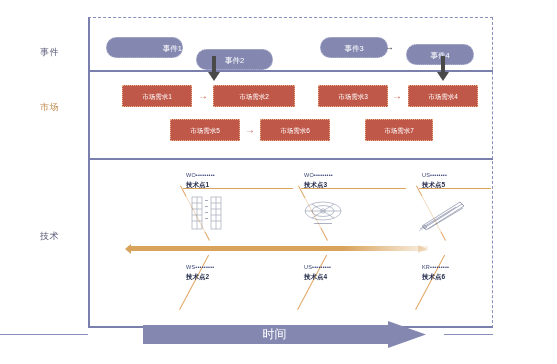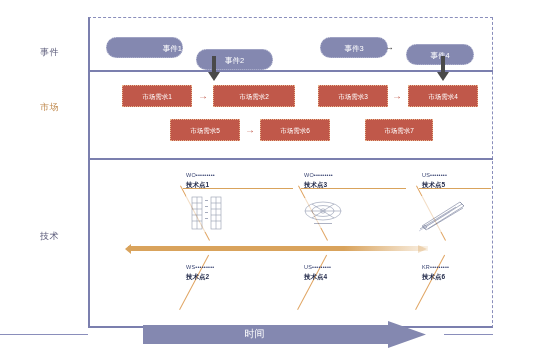--- a/index.html
+++ b/index.html
@@ -107,22 +107,22 @@
 
   
   .thumb{position:absolute;opacity:.62;}
   .thumb svg{display:block;}
 
   
   .time-line{position:absolute;left:0;top:334px;width:88px;height:0;border-top:1px solid #8a8ebb;}
   .time-line2{position:absolute;left:444px;top:334px;width:49px;height:0;border-top:1px solid #8a8ebb;}
   .time-arrow{position:absolute;left:143px;top:321px;width:283px;height:27px;}
   .time-label{
-    position:absolute;left:132px;top:327px;width:245px;text-align:center;
-    font-size:10px;color:#ffffff;line-height:14px;
+    position:absolute;left:152px;top:327px;width:245px;text-align:center;
+    font-size:12px;color:#ffffff;line-height:14px;
   }
 </style>
 </head>
 <body>
 
 <div class="row-label" id="lbl-event">事件</div>
 <div class="row-label" id="lbl-market">市场</div>
 <div class="row-label" id="lbl-tech">技术</div>
 
 <div class="frame"></div>

